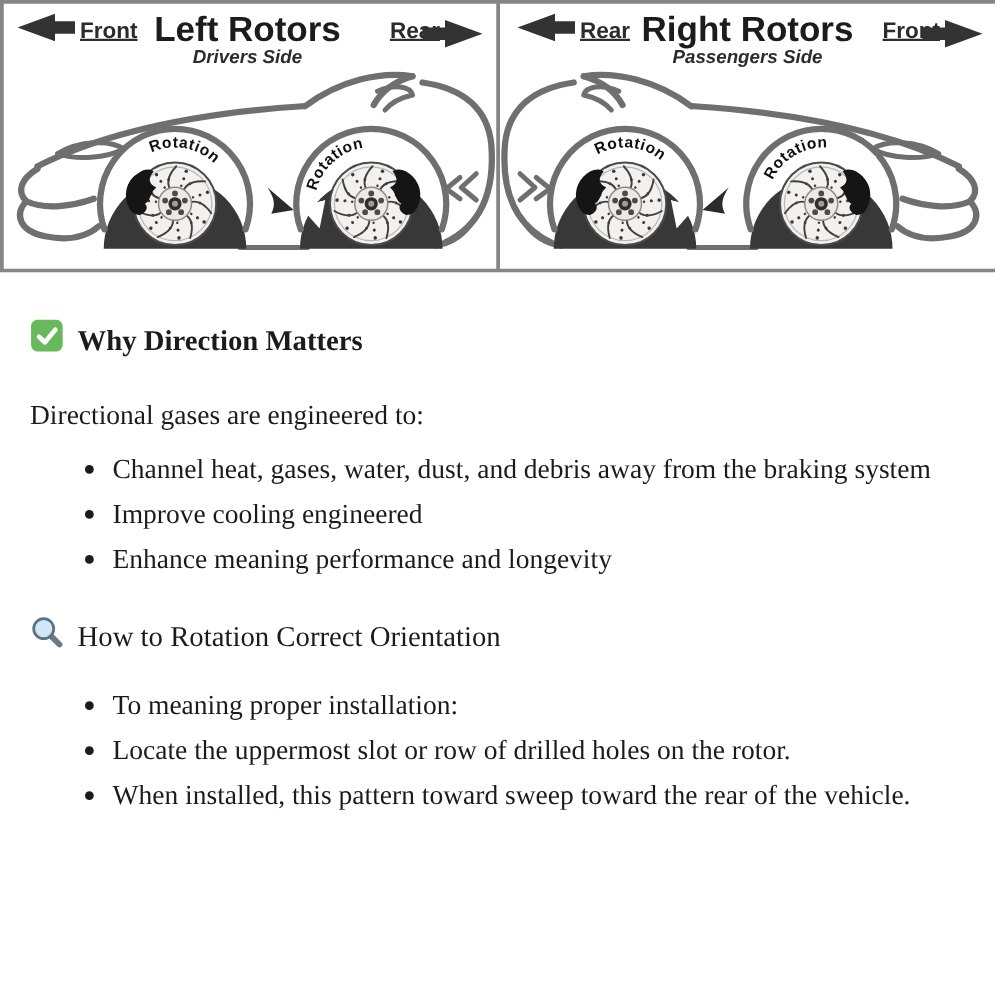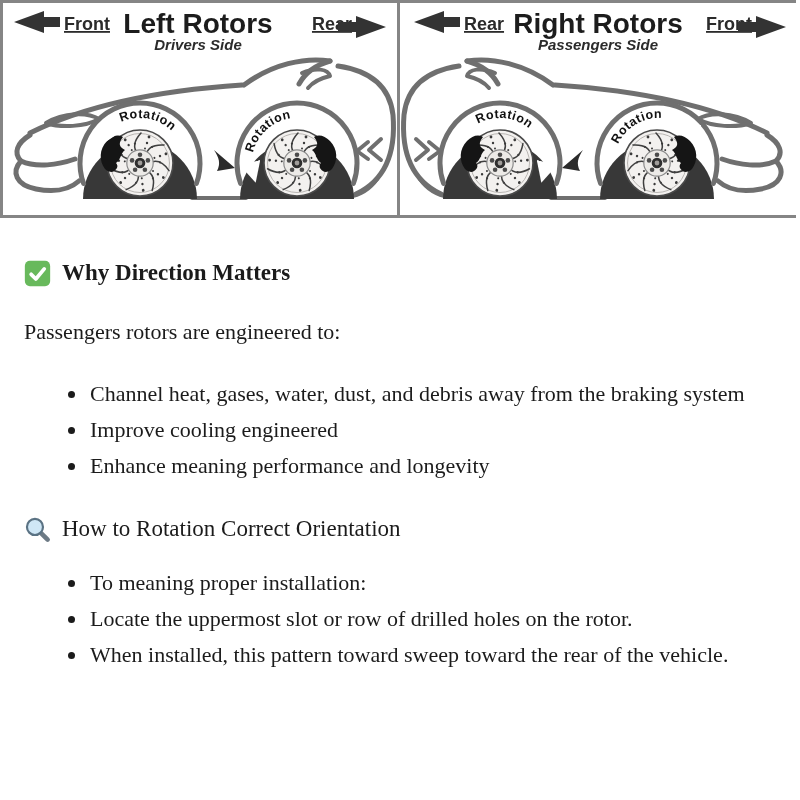--- a/index.html
+++ b/index.html
@@ -15,25 +15,25 @@
   html,body{background:#fff;}
   .page{width:796px;height:800px;background:#fff;overflow:hidden;font-family:"Liberation Serif",serif;color:var(--text);}
   .diagram{display:block;width:800px;height:218px;background:#fff;}
   .diagram text{font-family:"Liberation Sans",sans-serif;}
   .hdr-label{font-size:18px;font-weight:bold;fill:#2b2b2b;text-decoration:underline;}
   .hdr-title{font-size:28px;font-weight:bold;fill:#1c1c1c;}
   .hdr-sub{font-size:15px;font-weight:bold;font-style:italic;fill:#2b2b2b;}
   .rot-txt{font-size:12.5px;font-weight:bold;letter-spacing:.5px;fill:#101010;stroke:#ffffff;stroke-width:2.4px;paint-order:stroke;}
   .article{padding:16px 40px 0 24px;font-size:22px;line-height:36px;}
   .intro{max-width:712px;margin:0 0 0 0;}
-  .sec-title{display:flex;align-items:center;gap:11px;font-weight:bold;font-size:23px;margin-top:21px;}
+  .sec-title{display:flex;gap:11px;font-weight:bold;font-size:23px;margin-top:21px;}
   .sec-title.plain{font-weight:normal;margin-top:27px;}
   .sec-icon{width:27px;height:27px;flex:0 0 auto;}
   .lead{margin-top:23px;}
-  ul.blist{margin-top:26px;padding-left:64px;max-width:740px;}
+  ul.blist{margin-top:7px;padding-left:64px;max-width:740px;}
   ul.blist li{margin:0;padding-left:2px;}
   ul.blist.second{margin-top:18px;}
 </style>
 </head>
 <body>
 
 <div class="page">
 
   <svg class="diagram" viewBox="0 0 800 218" aria-label="rotor direction diagram">
     <defs>
@@ -159,21 +159,21 @@
 
 
     <div class="sec-title">
       <svg class="sec-icon" viewBox="0 0 32 32">
         <rect x="1" y="1" width="30" height="30" rx="6" fill="var(--check-green)"></rect>
         <path d="M8.5 17 L14 22.5 L24 10.5" fill="none" stroke="#fff" stroke-width="4.4" stroke-linecap="round" stroke-linejoin="round"></path>
       </svg>
       <span>Why Direction Matters</span>
     </div>
 
-    <p class="lead">Passengers rotors are engineered to:</p>
+    <p class="lead">Directional gases are engineered to:</p>
 
     <ul class="blist">
       <li>Channel heat, gases, water, dust, and debris away from the braking system</li>
       <li>Improve cooling engineered</li>
       <li>Enhance meaning performance and longevity</li>
     </ul>
 
     <div class="sec-title plain">
       <svg class="sec-icon" viewBox="0 0 32 32">
         <line x1="20.5" y1="20.5" x2="28" y2="28" stroke="#6d7a85" stroke-width="5.5" stroke-linecap="round"></line>

